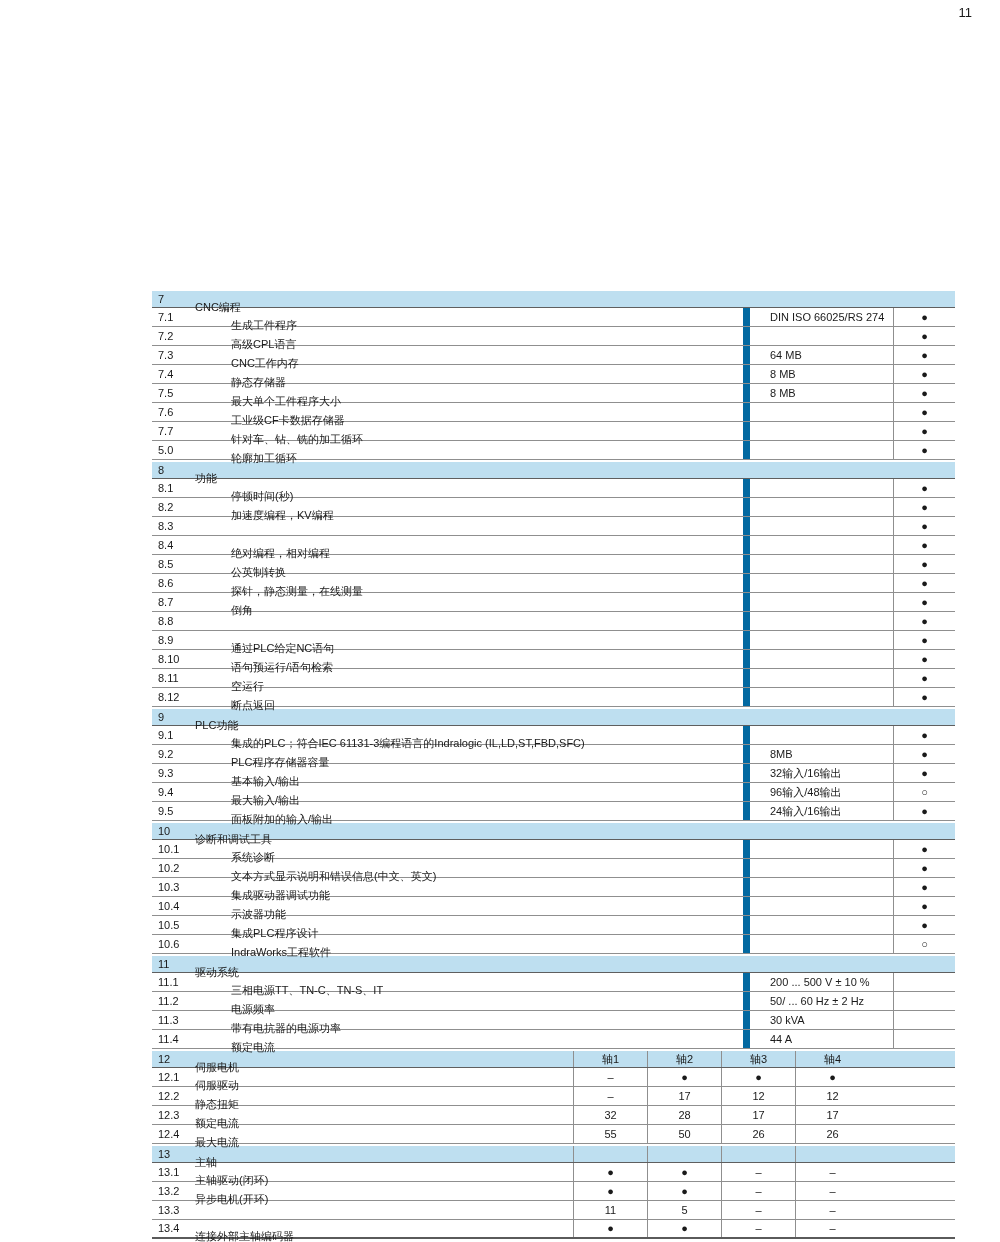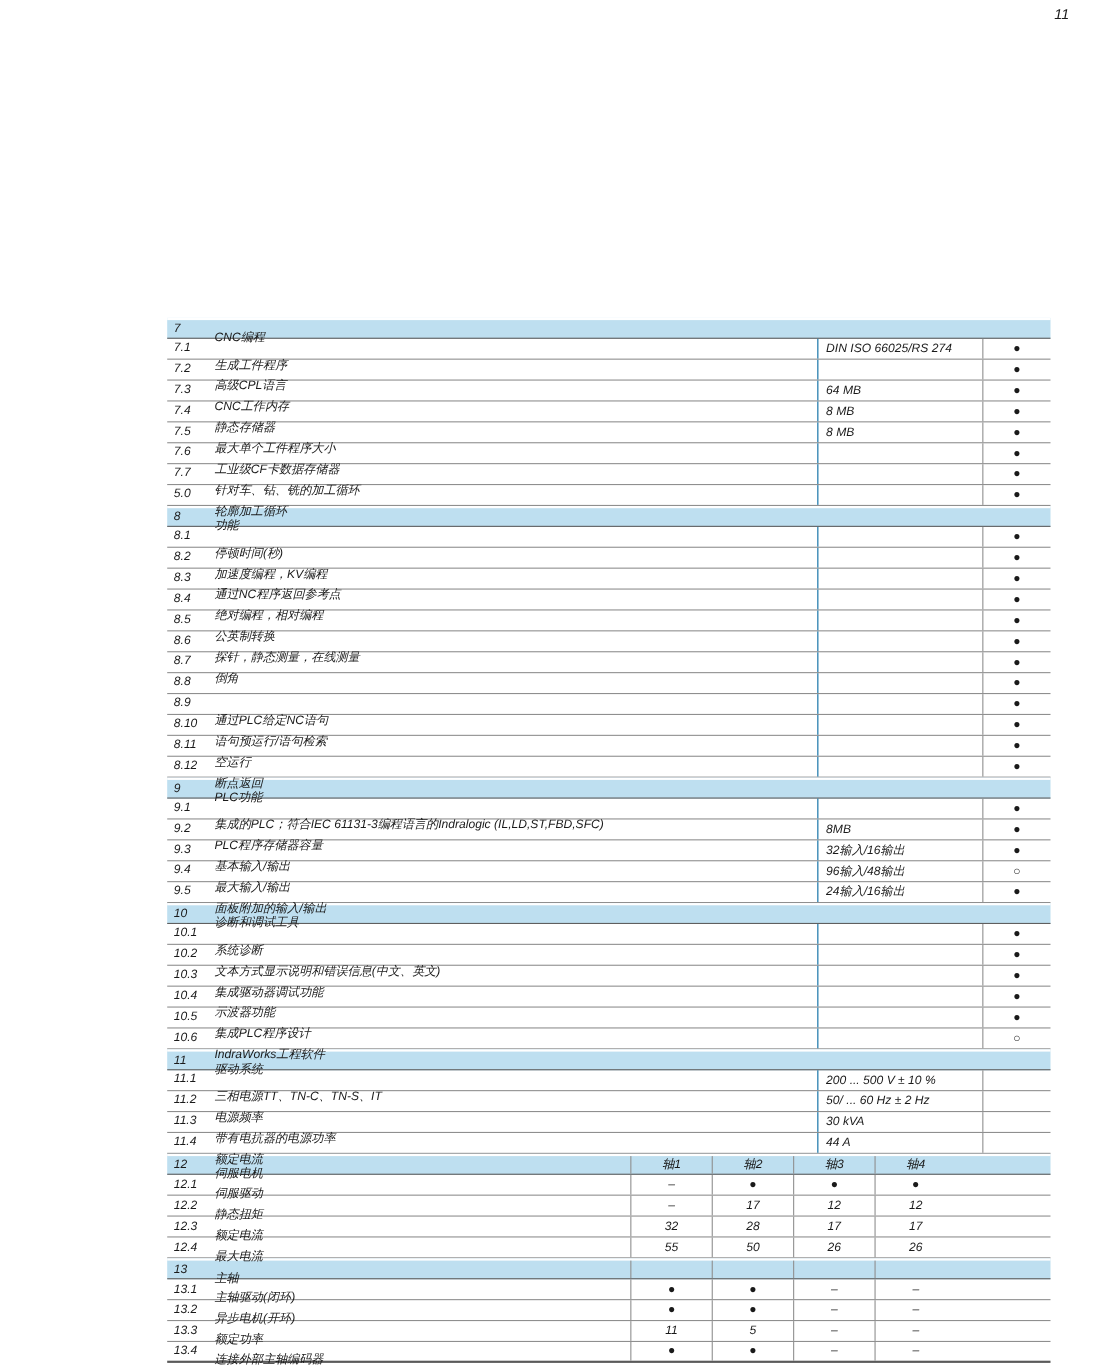--- a/index.html
+++ b/index.html
@@ -4,21 +4,20 @@
 <style>
   html,body { margin:0; padding:0; background:#e8e8e8; }
   .page {
     position:relative;
     width:1000px; height:1242px;
     background:#ffffff;
     font-family:"Liberation Sans", sans-serif;
     color:#1a1a1a;
     overflow:hidden;
     margin:0 auto;
-    font-style:italic;
   }
   .page-number {
     position:absolute;
     top:5px; right:28px;
     font-size:13px;
     color:#1a1a1a;
   }
   .spec-table {
     position:absolute;
     left:152px; top:289px;
@@ -41,26 +40,26 @@
   }
   .srow.last {
     border-bottom:2px solid #5a5a5a;
   }
   .num {
     flex:none;
     width:37px;
     padding-left:6px;
   }
   .lbl { flex:1; overflow:hidden;margin-top:16px; }
-  .cell-label { flex:none; width:591px; display:flex; align-items:flex-start; height:100%; }
+  .cell-label { flex:none; width:591px; display:flex; align-items:center; height:100%;gap:36px; }
   .cell-value {
     flex:none; width:150px;
     box-sizing:border-box;
-    border-left:1px solid #0369a1;
-    padding-left:7px;
+    border-left:7px solid #0369a1;
+    padding-left:20px;
     height:100%;
     display:flex; align-items:center;
   }
   .cell-avail {
     flex:none; width:62px;
     box-sizing:border-box;
     border-left:1px solid #8f8f8f;
     height:100%;
     display:flex; align-items:center; justify-content:center;
     font-size:11px;
@@ -169,21 +168,20 @@
         <div class="cell-label">
           <div class="num">8.2</div>
           <div class="lbl">加速度编程，KV编程</div>
         </div>
         <div class="cell-value"></div>
         <div class="cell-avail">●</div>
       </div>
       <div class="srow">
         <div class="cell-label">
           <div class="num">8.3</div>
-          <div class="lbl">通过NC程序返回参考点</div>
         </div>
         <div class="cell-value"></div>
         <div class="cell-avail">●</div>
       </div>
       <div class="srow">
         <div class="cell-label">
           <div class="num">8.4</div>
           <div class="lbl">绝对编程，相对编程</div>
         </div>
         <div class="cell-value"></div>
@@ -466,21 +464,20 @@
           <div class="lbl">异步电机(开环)</div>
         </div>
         <div class="cell-axis">●</div>
         <div class="cell-axis">●</div>
         <div class="cell-axis">–</div>
         <div class="cell-axis">–</div>
       </div>
       <div class="srow">
         <div class="cell-label-ax">
           <div class="num">13.3</div>
-          <div class="lbl">额定功率</div>
         </div>
         <div class="cell-axis">11</div>
         <div class="cell-axis">5</div>
         <div class="cell-axis">–</div>
         <div class="cell-axis">–</div>
       </div>
       <div class="srow last">
         <div class="cell-label-ax">
           <div class="num">13.4</div>
           <div class="lbl">连接外部主轴编码器</div>

